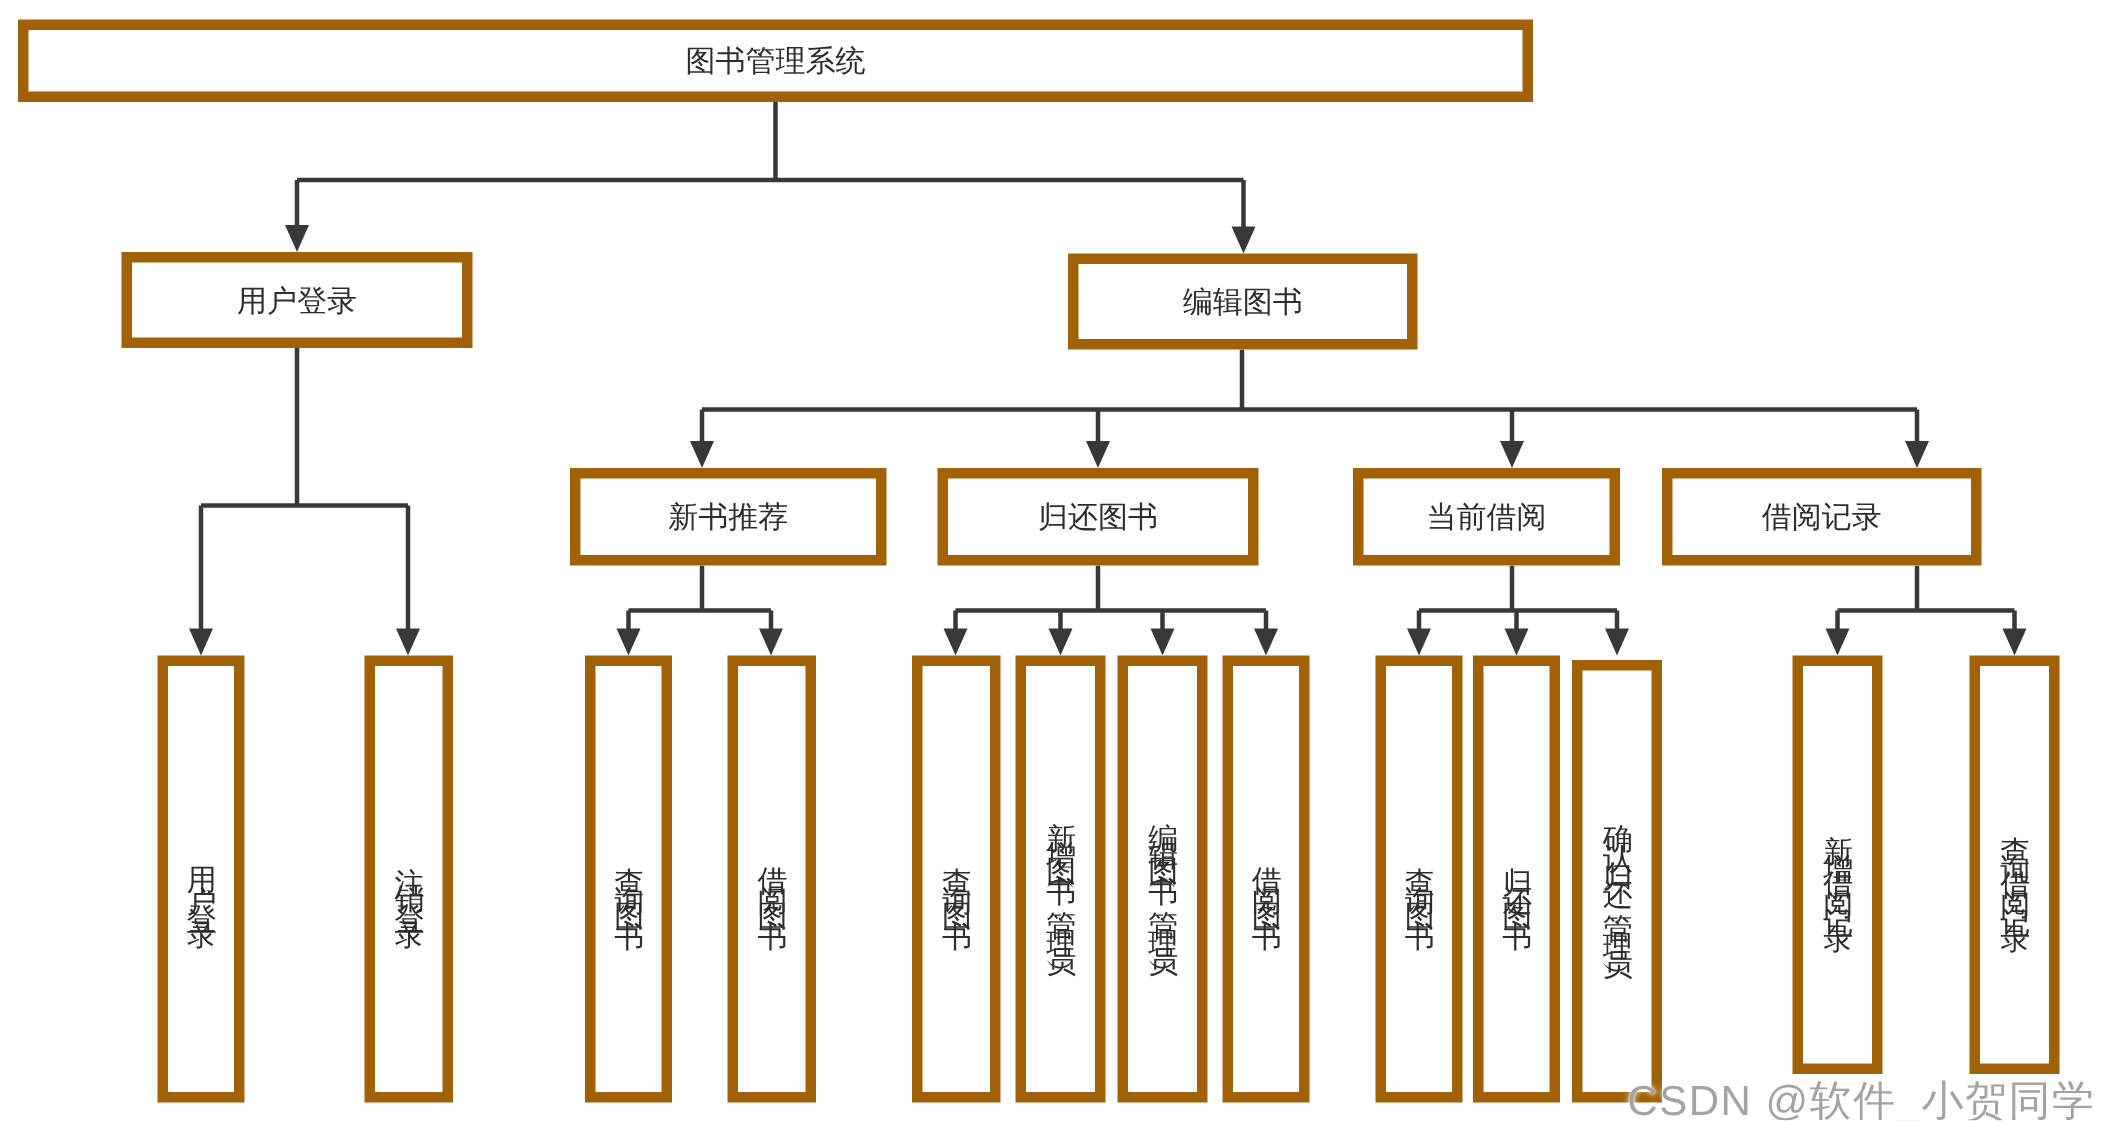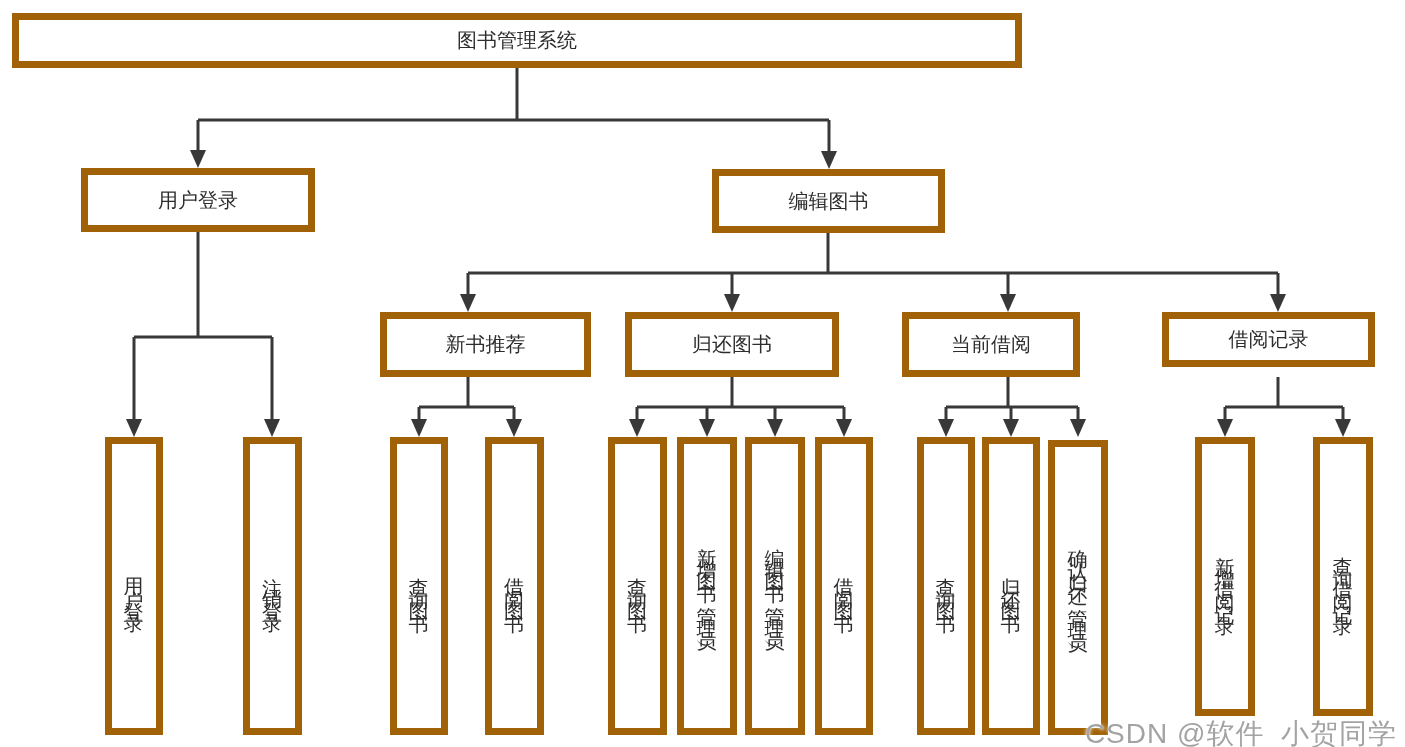--- a/index.html
+++ b/index.html
@@ -75,21 +75,21 @@
   </svg>
 
   <div class="box" style="left:12px;top:13px;width:1010px;height:55px">图书管理系统</div>
 
   <div class="box" style="left:81px;top:168px;width:234px;height:64px">用户登录</div>
   <div class="box" style="left:712px;top:169px;width:233px;height:64px">编辑图书</div>
 
   <div class="box" style="left:380px;top:312px;width:211px;height:65px">新书推荐</div>
   <div class="box" style="left:625px;top:312px;width:214px;height:65px">归还图书</div>
   <div class="box" style="left:902px;top:312px;width:178px;height:65px">当前借阅</div>
-  <div class="box" style="left:1162px;top:312px;width:213px;height:55px">借阅记录</div>
+  <div class="box" style="left:1108px;top:312px;width:213px;height:65px">借阅记录</div>
 
   <div class="box leaf" style="left:105px;top:437px;width:58px;height:298px">用户登录</div>
   <div class="box leaf" style="left:243px;top:437px;width:59px;height:298px">注销登录</div>
 
   <div class="box leaf" style="left:390px;top:437px;width:58px;height:298px">查询图书</div>
   <div class="box leaf" style="left:485px;top:437px;width:59px;height:298px">借阅图书</div>
 
   <div class="box leaf" style="left:608px;top:437px;width:59px;height:298px">查询图书</div>
   <div class="box leaf" style="left:677px;top:437px;width:60px;height:298px">新增图书（管理员）</div>
   <div class="box leaf" style="left:745px;top:437px;width:60px;height:298px">编辑图书（管理员）</div>

